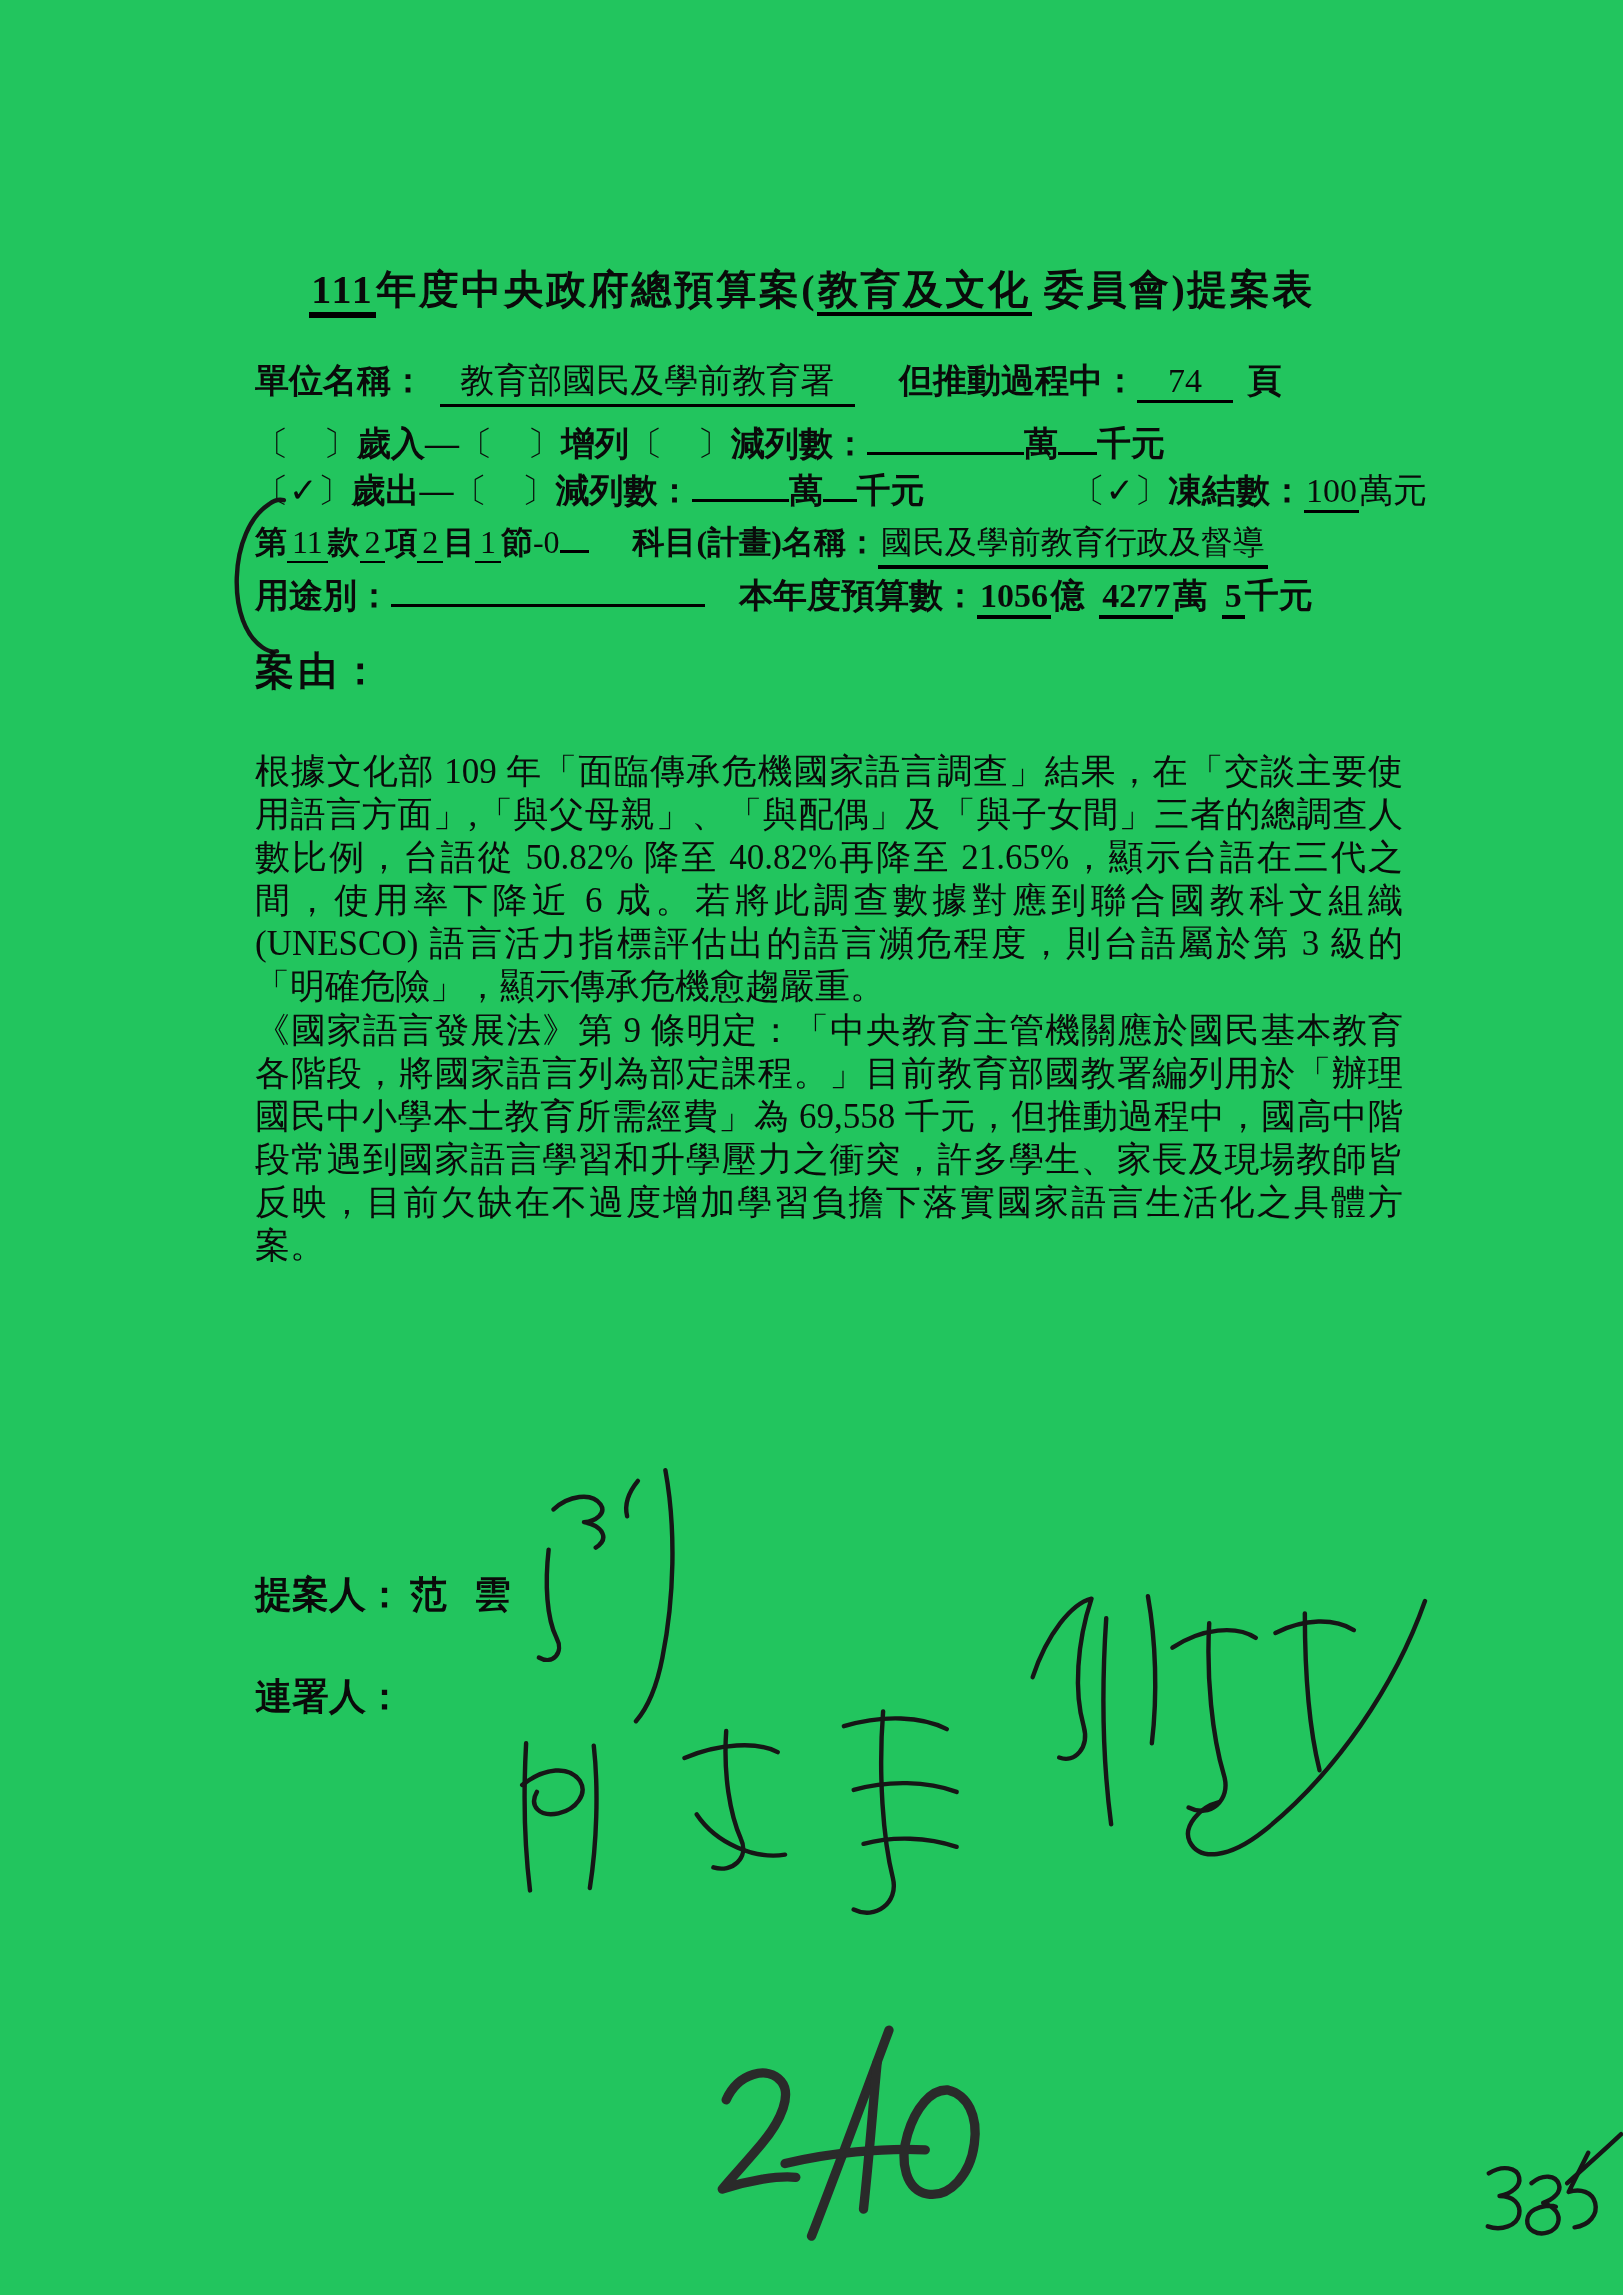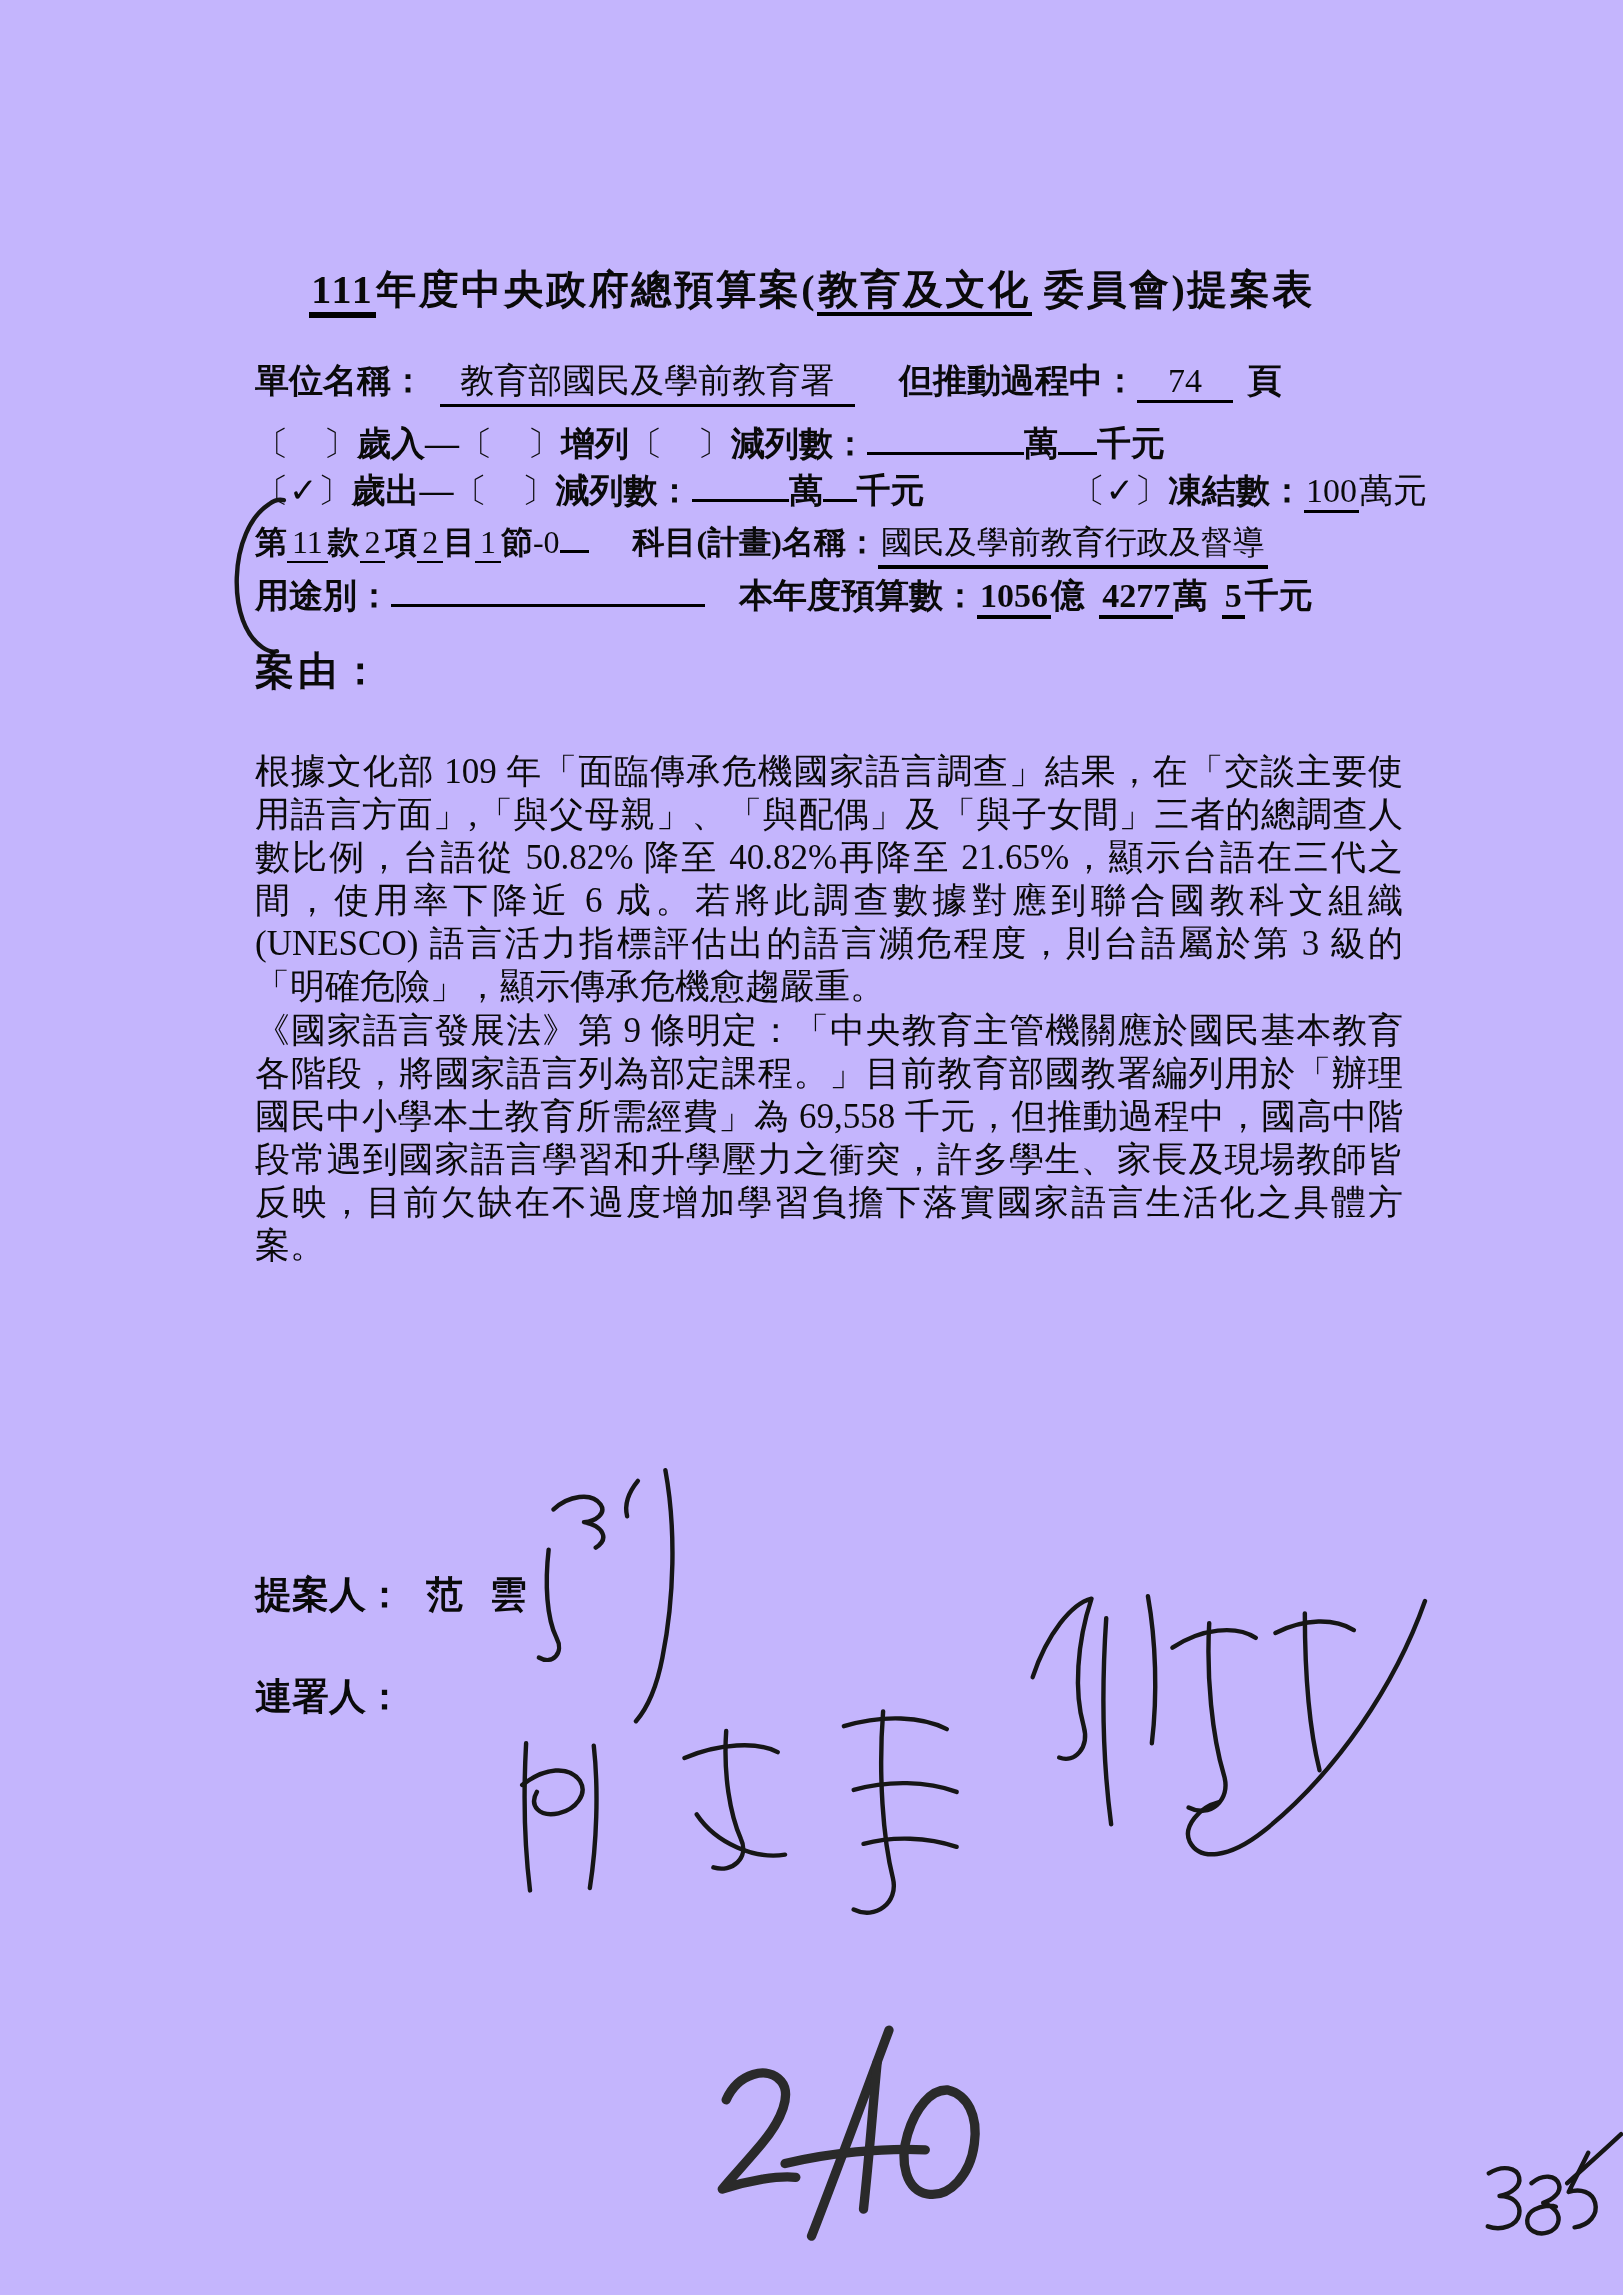--- a/index.html
+++ b/index.html
@@ -1,19 +1,19 @@
 <!DOCTYPE html>
 <html style="font-size:7.8px"><head>
 <meta charset="utf-8">
 <style>
   html,body{margin:0;padding:0;background:#888;}
   .sheet{
     position:relative;
     width:1624px;height:2295px;
-    background:#c4b5fd;
+    background:#22c55e;
     color:#0a0a0a;
     font-family:"Liberation Serif","DejaVu Serif",serif;
     overflow:hidden;
   }
   .abs{position:absolute;}
   .b{font-weight:bold;}
   .title{
     top:262px;left:0;width:100%;
     text-align:center;
     font-size:40px;font-weight:bold;
@@ -62,21 +62,21 @@
   .para-2{top:1009px;}
   .para-3{top:1313px;}
   .signer-row{
     left:255px;
     font-size:37px;font-weight:bold;
     white-space:nowrap;
     display:flex;align-items:baseline;
   }
   .row-proposer{top:1570px;}
   .row-cosigner{top:1672px;}
-  .proposer-name{margin-left:23px;letter-spacing:8.8px;}
+  .proposer-name{margin-left:7px;letter-spacing:8.8px;}
   .ink{position:absolute;top:0;left:0;pointer-events:none;}
   .ink path{fill:none;stroke:#161616;stroke-linecap:round;stroke-linejoin:round;}
   .sig path{stroke-width:9px;}
   .num240 path{stroke-width:19px;stroke:#2a2a2a;}
   .num385 path{stroke-width:9px;}
   .bracket path{stroke-width:9px;}
 </style>
 </head>
 <body>
 

